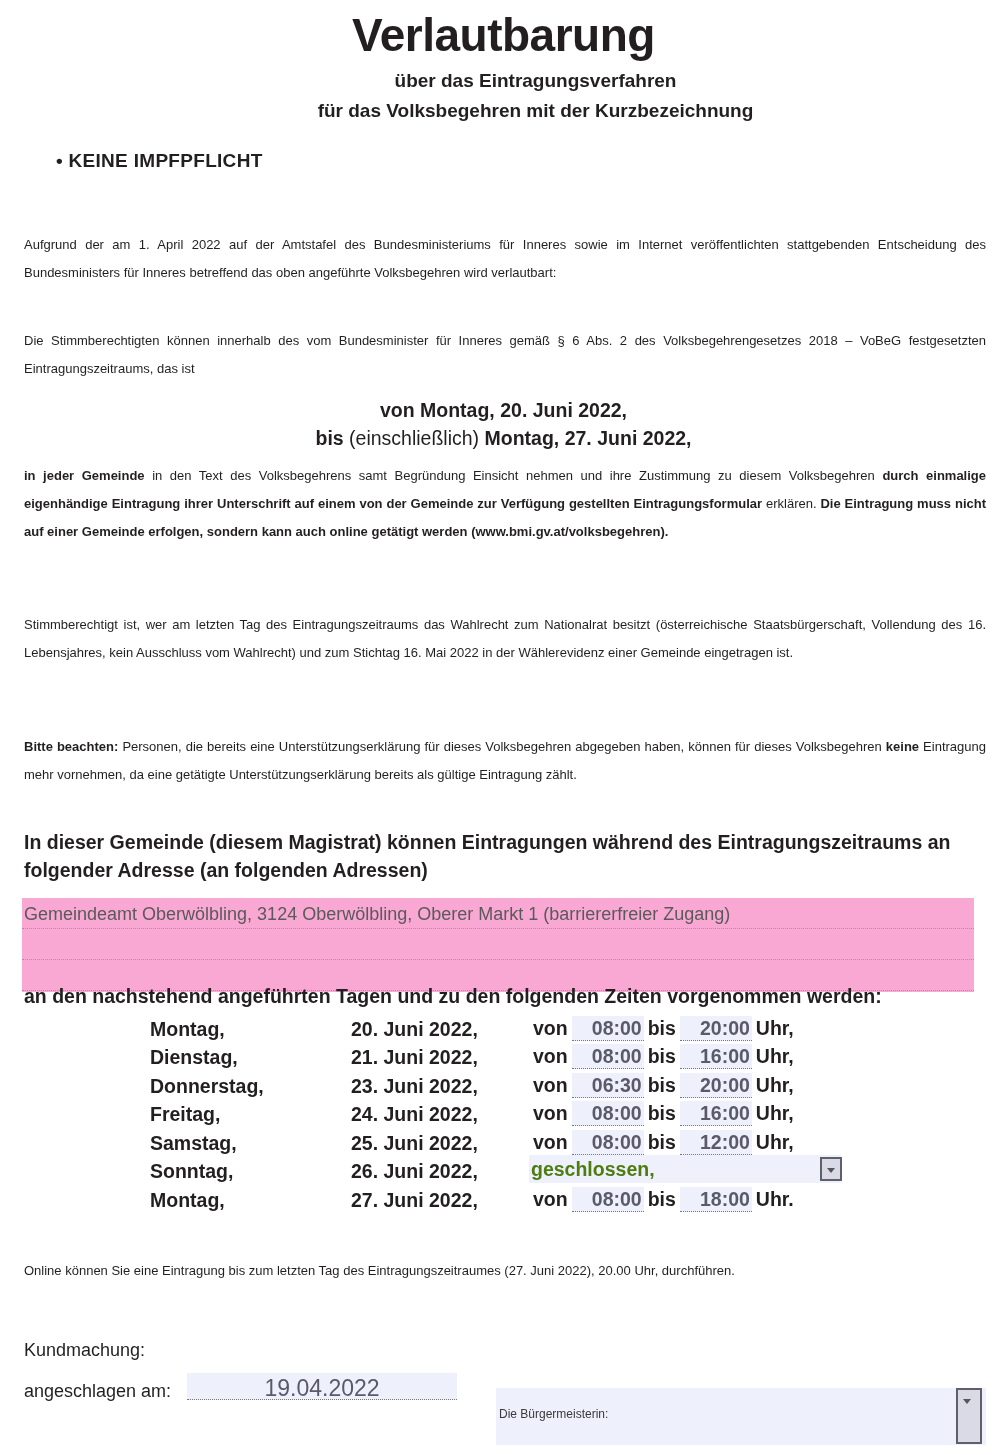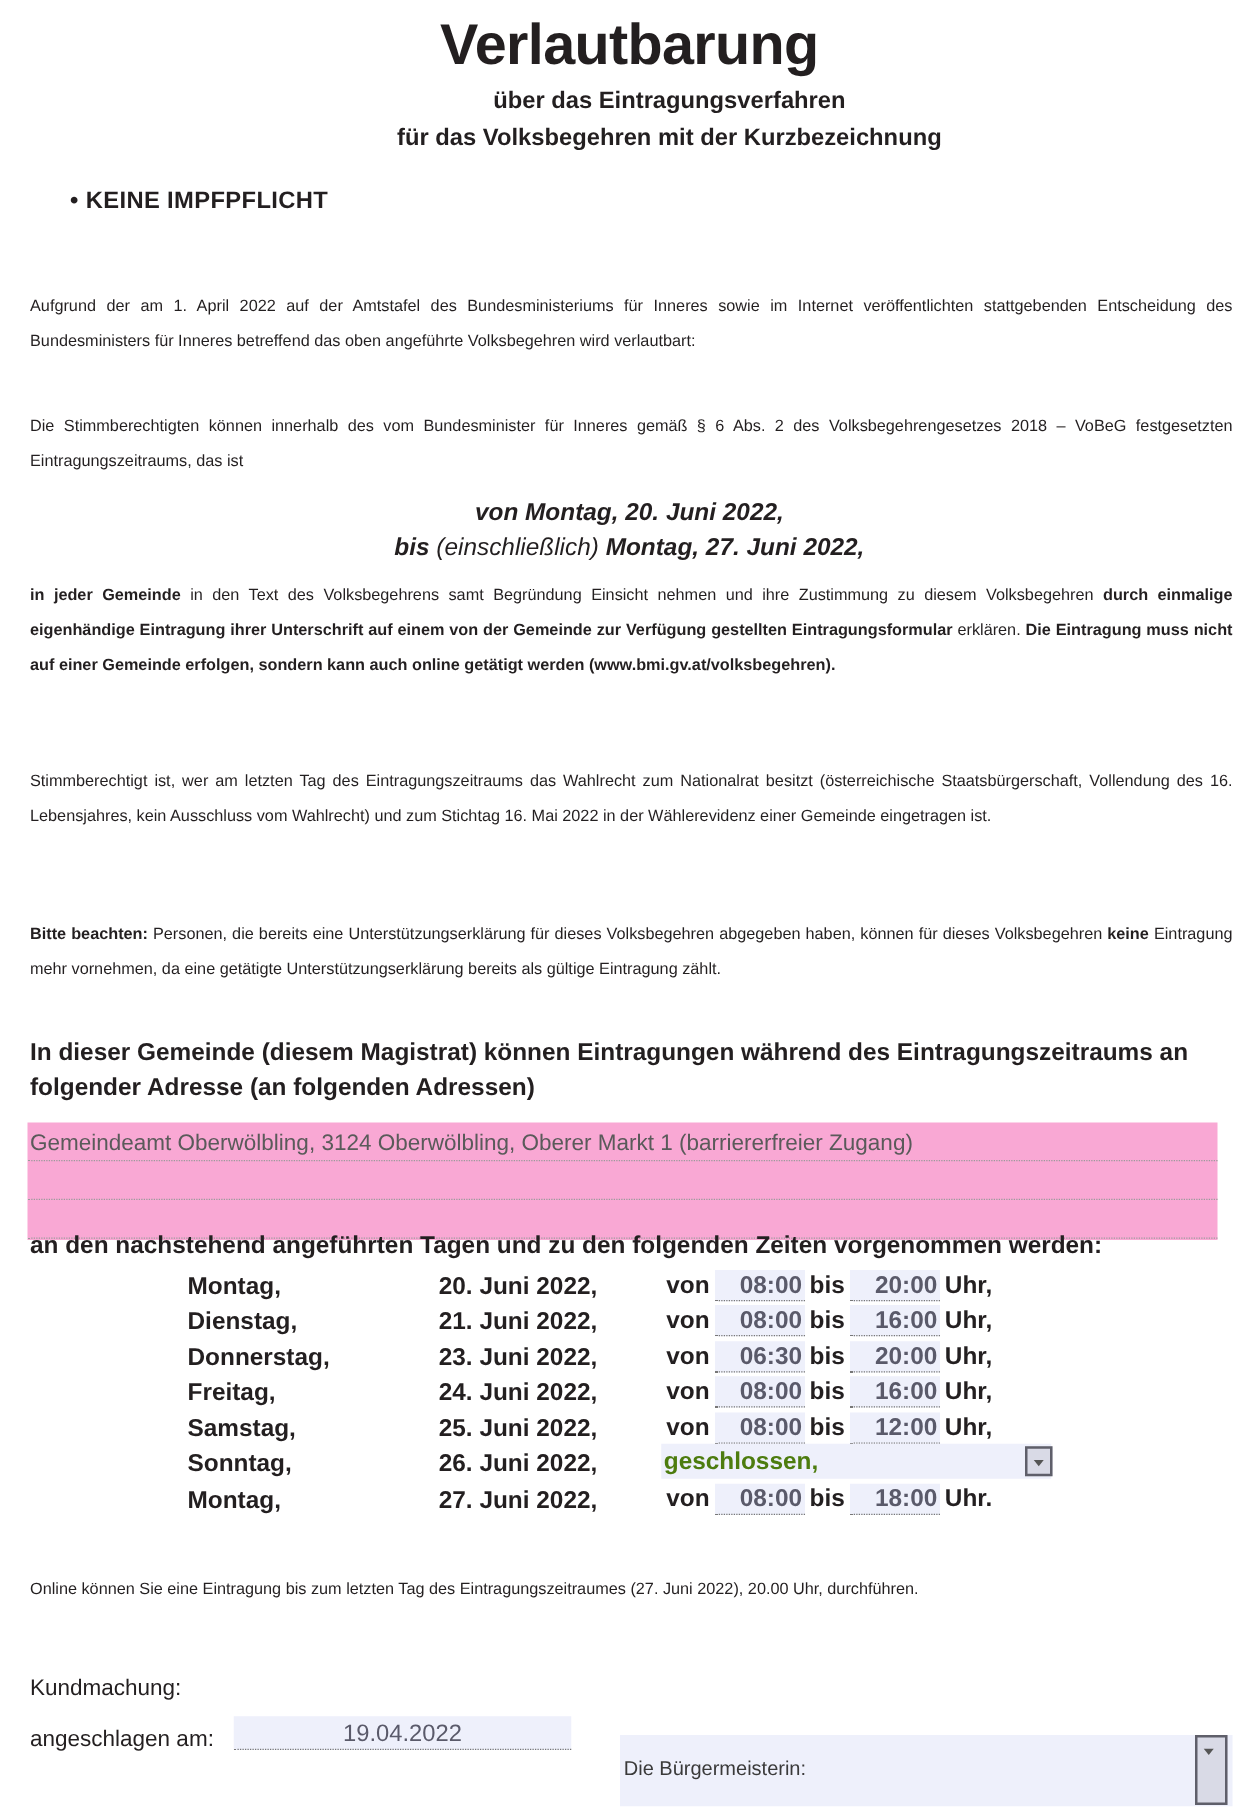--- a/index.html
+++ b/index.html
@@ -22,21 +22,21 @@
     position: absolute; left: 56px; top: 150px; font-size: 19px; font-weight: bold;
     letter-spacing: 0.3px;
   }
   p.j {
     position: absolute; left: 24px; width: 962px; margin: 0;
     font-size: 13px; line-height: 27.8px; text-align: justify; text-align-last: left;
   }
   .b { font-weight: bold; }
   .center {
     position: absolute; left: 0; width: 1007px; text-align: center;
-    font-size: 19.5px; line-height: 28px; margin: 0; font-style: italic;
+    font-size: 19.5px; line-height: 28px; margin: 0;
   }
   .heading-b {
     position: absolute; left: 24px; width: 962px; margin: 0;
     font-size: 19.5px; line-height: 28px; font-weight: bold;
   }
   .addr-box {
     position: absolute; left: 22px; top: 898px; width: 952px; height: 94px;
     background: #f9a8d4;
   }
   .addr-line {
@@ -67,25 +67,25 @@
   }
   .dd-btn::after {
     content: ""; position: absolute; left: 5px; top: 9px;
     border-left: 4px solid transparent; border-right: 4px solid transparent;
     border-top: 5px solid #555;
   }
   .label-plain { position: absolute; left: 24px; font-size: 18px; margin: 0; }
   .date-field {
     position: absolute; left: 187px; top: 1373px; width: 270px; height: 27px;
     background: #eef0fb; border-bottom: 1px dotted #777; box-sizing: border-box;
-    text-align: center; font-size: 19px; color: #5a5a6a; line-height: 30px;
+    text-align: center; font-size: 23px; color: #5a5a6a; line-height: 30px;
   }
   .mayor-field {
     position: absolute; left: 496px; top: 1388px; width: 490px; height: 57px;
-    background: #eef0fb; font-size: 16px; color: #3a3a3a;
+    background: #eef0fb; font-size: 12px; color: #3a3a3a;
   }
   .mayor-label { position: absolute; left: 3px; top: 19px; }
 </style>
 </head>
 <body>
 
 <h1 class="title">Verlautbarung</h1>
 <p class="sub sub1">über das Eintragungsverfahren</p>
 <p class="sub sub2">für das Volksbegehren mit der Kurzbezeichnung</p>
 <div class="kurz">• KEINE IMPFPFLICHT</div>

